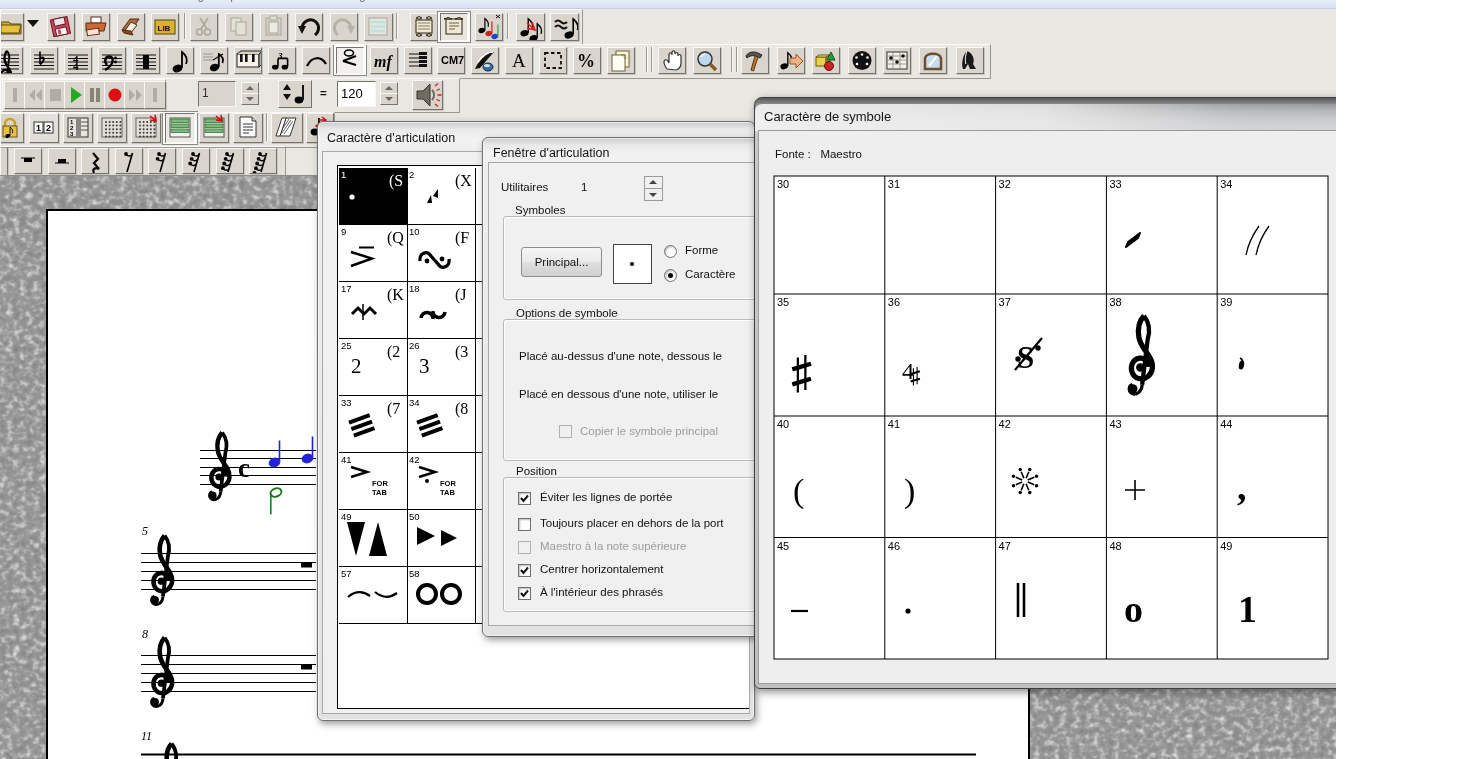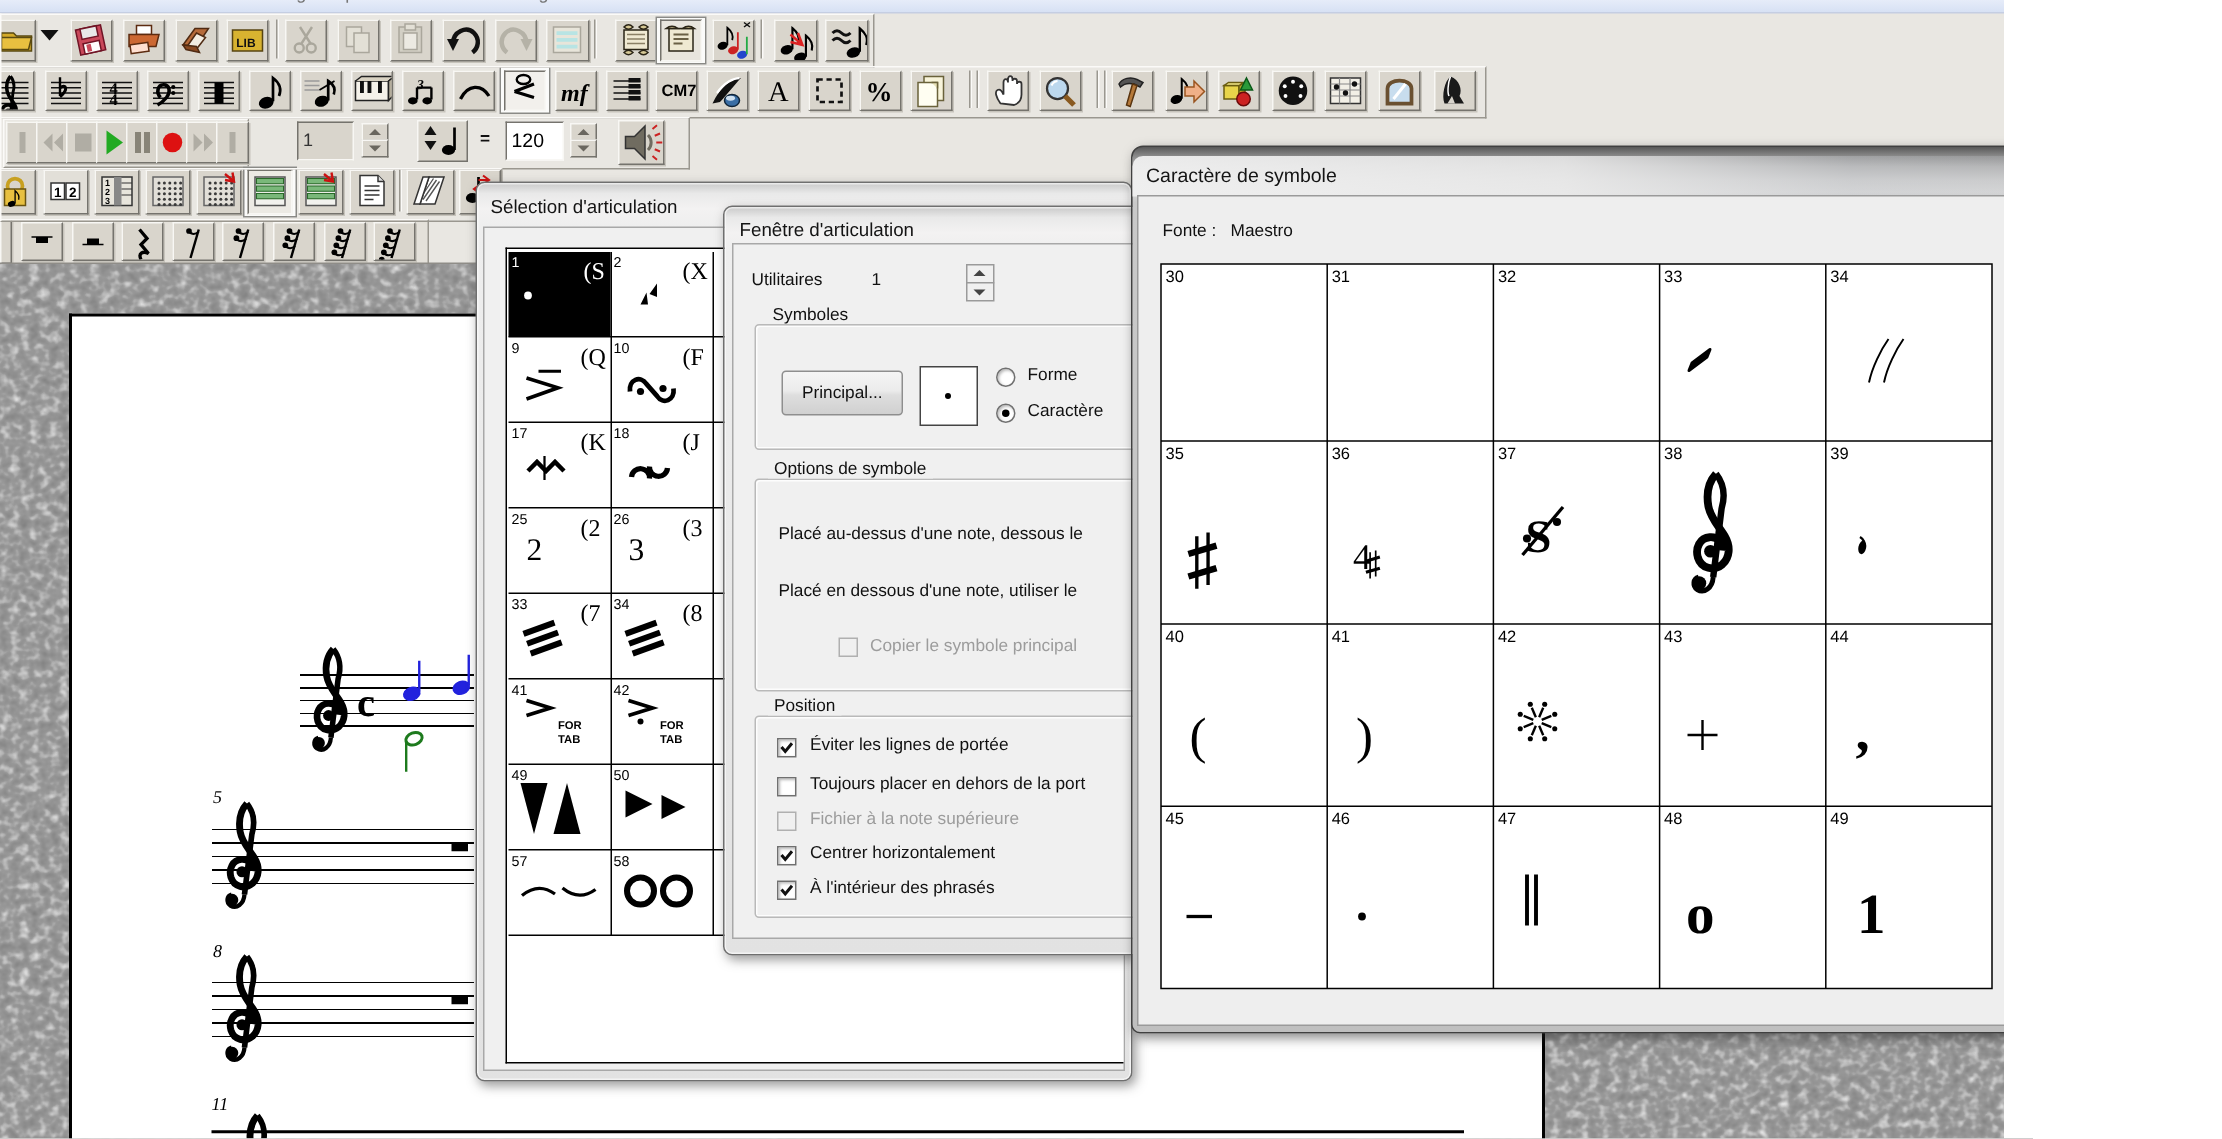--- a/index.html
+++ b/index.html
@@ -769,21 +769,21 @@
 <use href="#clef" transform="translate(147,460) scale(0.82)"></use>
 <rect x="301" y="488" width="11" height="5.5" fill="#000"></rect>
 <text x="141" y="564" font-family="Liberation Serif,serif" font-size="12" font-style="italic">11</text>
 <path d="M141,578.5 H976" stroke="#000" stroke-width="2"></path>
 <use href="#clef" transform="translate(154,566) scale(0.82)"></use>
 </svg>
 <div class="abs" style="left:1462px;top:97px;width:19px;height:594px;background:#c3c3c3"></div>
 <div class="abs" style="left:1464px;top:183px;width:17px;height:89px;background:#dcdcdc;border:1px solid #9a9a9a"></div>
 <div id="dlgA" class="abs" style="left:317px;top:121px;width:438px;height:600px">
       <div class="abs" style="left:0;top:0;width:436px;height:598px;border-radius:6px;border:1px solid #6f6f6f;background:linear-gradient(#c9c9c9,#e9e9e9 7px,#f3f2f2 17px,#eeeeee 30px,#e2e2e2);box-shadow:inset 0 0 0 1px rgba(255,255,255,.6),2px 3px 7px rgba(60,60,60,.5)"></div>
-      <div class="dtitle" style="left:10px;top:10px;font-size:12.5px">Sélection d'articulation</div>
+      <div class="dtitle" style="left:10px;top:10px;font-size:12.5px">Caractère d'articulation</div>
       <div class="abs" style="left:5px;top:30px;width:426px;height:561px;background:#f0f0f0;border:1px solid #a8a8a8"></div>
       <div class="abs" style="left:20px;top:44px;width:411px;height:542px;background:#fff;border:1px solid #000;border-right:none"></div>
       <svg class="abs" width="438" height="600" style="left:0;top:0">
         <g stroke="#000" stroke-width="1">
           <path d="M22,103.5 H436"></path>
           <path d="M22,160.5 H436"></path>
           <path d="M22,217.5 H436"></path>
           <path d="M22,274.5 H436"></path>
           <path d="M22,331.5 H436"></path>
           <path d="M22,388.5 H436"></path>
@@ -931,21 +931,21 @@
       <div class="lbl" style="left:30px;top:328px;background:#f0f0f0;padding:0 4px">Position</div>
       <div class="cb" style="left:36px;top:355px">
         <svg style="position:absolute;left:0px;top:0px" width="11" height="11" viewBox="0 0 11 11">
           <path d="M2,5 L4.5,8 L9,2.5" stroke="#111" stroke-width="2" fill="none"></path>
         </svg>
       </div>
       <div class="lbl" style="left:58px;top:354px;color:#111">Éviter les lignes de portée</div>
       <div class="cb" style="left:36px;top:381px"></div>
       <div class="lbl" style="left:58px;top:380px;color:#111">Toujours placer en dehors de la port</div>
       <div class="cb dis" style="left:36px;top:404px"></div>
-      <div class="lbl" style="left:58px;top:403px;color:#9c9c9c">Fichier à la note supérieure</div>
+      <div class="lbl" style="left:58px;top:403px;color:#9c9c9c">Maestro à la note supérieure</div>
       <div class="cb" style="left:36px;top:427px">
         <svg style="position:absolute;left:0px;top:0px" width="11" height="11" viewBox="0 0 11 11">
           <path d="M2,5 L4.5,8 L9,2.5" stroke="#111" stroke-width="2" fill="none"></path>
         </svg>
       </div>
       <div class="lbl" style="left:58px;top:426px;color:#111">Centrer horizontalement</div>
       <div class="cb" style="left:36px;top:450px">
         <svg style="position:absolute;left:0px;top:0px" width="11" height="11" viewBox="0 0 11 11">
           <path d="M2,5 L4.5,8 L9,2.5" stroke="#111" stroke-width="2" fill="none"></path>
         </svg>

